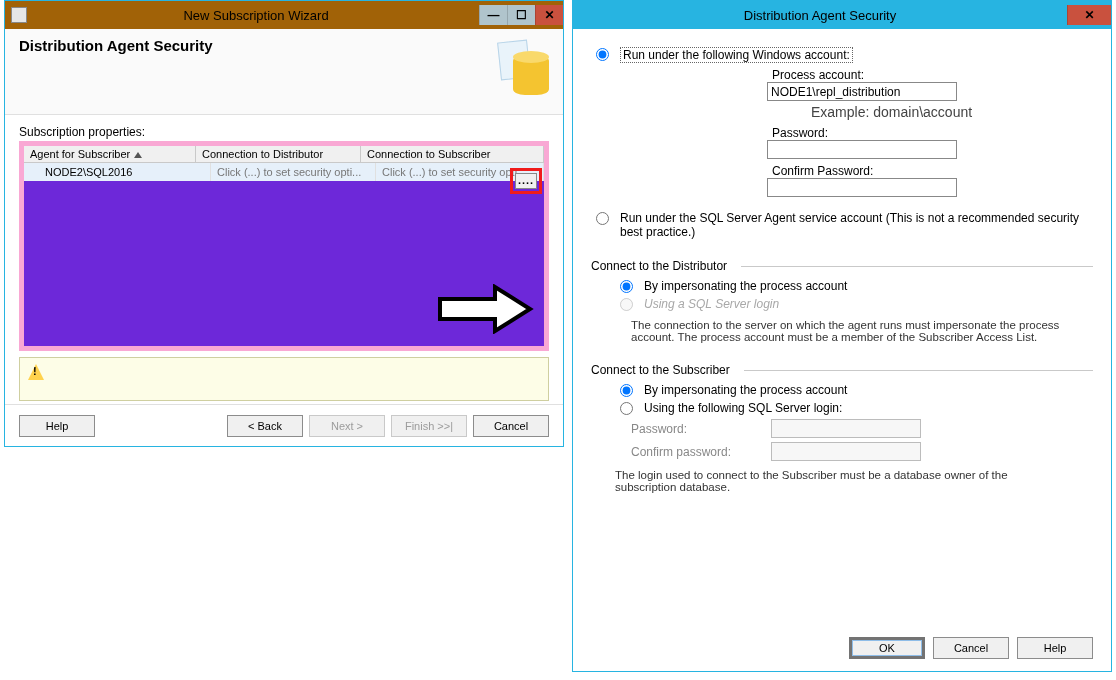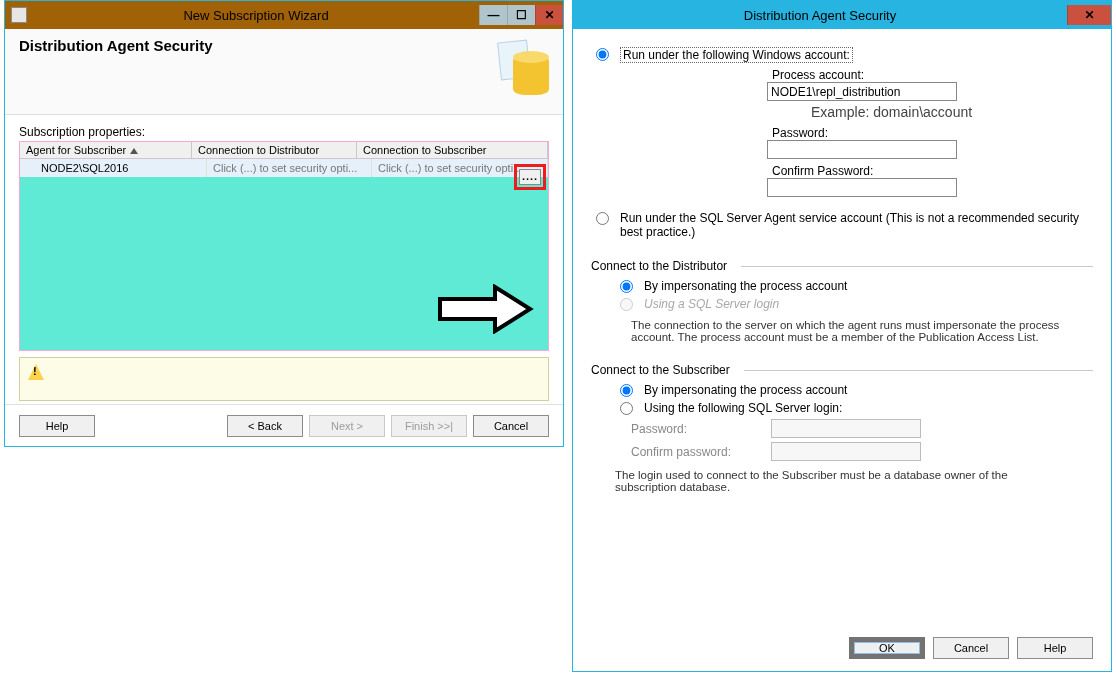--- a/index.html
+++ b/index.html
@@ -93,23 +93,23 @@
     background:#e9f3fa;
     border:1px solid #b8d4e8;
     transform: rotate(-6deg);
   }
 
   .props {
     padding: 10px 14px 0 14px;
   }
   .props-label { margin-bottom: 2px; }
   .grid {
-    border: 1px solid #f9a8d4;
+    border: 5px solid #f9a8d4;
     height: 210px;
-    background: #5eead4;
+    background: #6d28d9;
     position: relative;
   }
   .grid .hdr {
     display: flex;
     background: #f0f0f0;
     font-size: 11px;
   }
   .grid .hdr div {
     padding: 2px 6px;
     border-right: 1px solid #c9c9c9;
@@ -292,21 +292,21 @@
     display:flex; gap:8px;
   }
   .btn2 {
     min-width:76px; height:22px;
     border:1px solid #8c8c8c;
     background:#f0f0f0;
     font-size:11px;
     display:inline-flex;align-items:center;justify-content:center;
   }
   .btn2.primary {
-    border:5px solid #737373;
+    border:3px solid #737373;
     box-shadow: inset 0 0 0 1px #8fbde8;
   }
 </style>
 </head>
 <body>
 
 <div class="win1">
   <div class="titlebar1">
     <div class="sysicon"></div>
     <div class="title">New Subscription Wizard</div>
@@ -401,21 +401,21 @@
       <div class="line"></div>
     </div>
     <div class="rad-row indent">
       <input type="radio" class="rad" checked="" style="">
       <span>By impersonating the process account</span>
     </div>
     <div class="rad-row indent">
       <input type="radio" class="rad" disabled="" style="">
       <span class="disabled-txt">Using a SQL Server login</span>
     </div>
-    <div class="note">The connection to the server on which the agent runs must impersonate the process account. The process account must be a member of the Publication Access List.</div>
+    <div class="note">The connection to the server on which the agent runs must impersonate the process account. The process account must be a member of the Subscriber Access List.</div>
 
     <div class="group-title">
       <span>Connect to the Subscriber</span>
       <div class="line"></div>
     </div>
     <div class="rad-row indent">
       <input type="radio" class="rad" checked="" style="">
       <span>By impersonating the process account</span>
     </div>
     <div class="rad-row indent">

